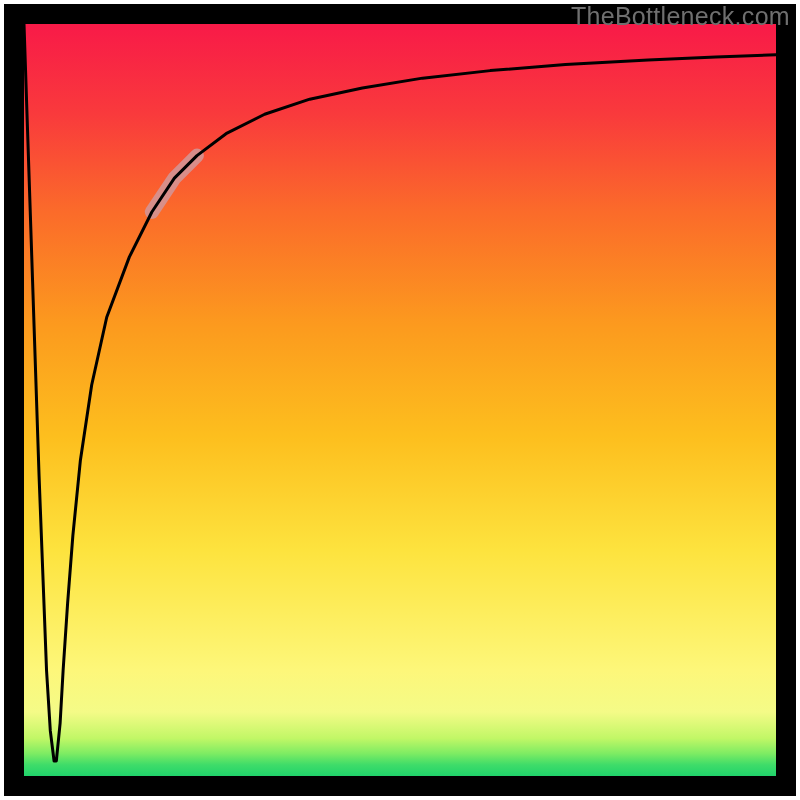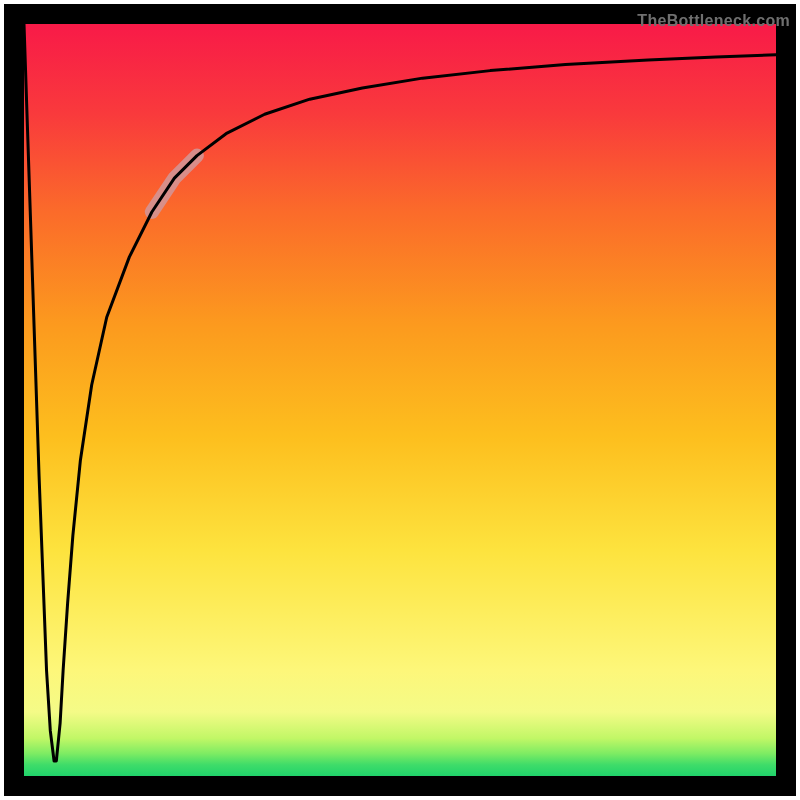--- a/index.html
+++ b/index.html
@@ -11,25 +11,25 @@
     font-family: Arial, Helvetica, sans-serif;
     overflow: hidden;
   }
   .stage {
     position: relative;
     width: 800px;
     height: 800px;
   }
   .watermark {
     position: absolute;
-    top: 12px;
+    top: 2px;
     right: 10px;
     color: #6f6f6f;
-    font-size: 16px;
-    font-weight: 700;
+    font-size: 25px;
+    font-weight: 400;
     letter-spacing: 0.3px;
     user-select: none;
   }
   svg {
     display: block;
   }
 </style>
 </head>
 <body>
 

